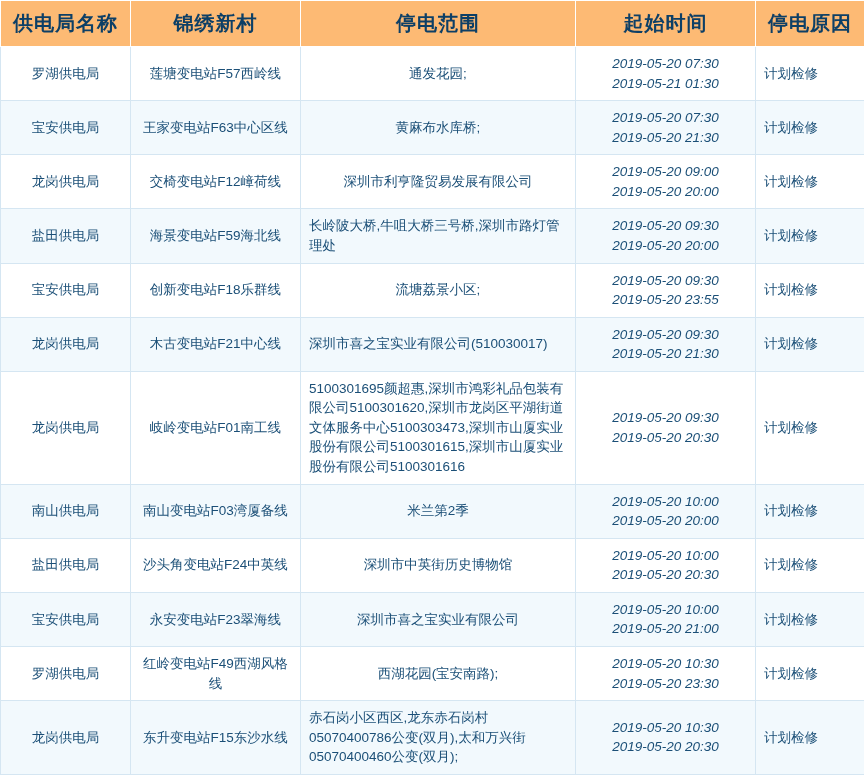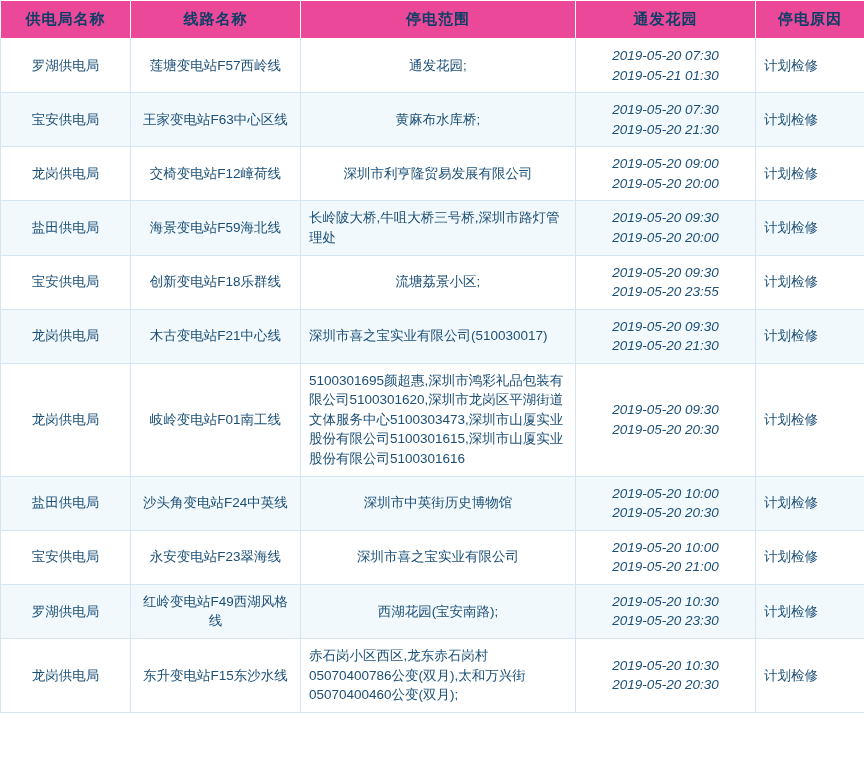--- a/index.html
+++ b/index.html
@@ -17,23 +17,23 @@
     border-collapse: collapse;
     table-layout: fixed;
   }
   .outage-table col.c-bureau { width: 130px; }
   .outage-table col.c-line   { width: 170px; }
   .outage-table col.c-scope  { width: 275px; }
   .outage-table col.c-time   { width: 180px; }
   .outage-table col.c-reason { width: 109px; }
 
   .outage-table th {
-    background: #ec4899;
+    background: #fdba74;
     color: #0d3f66;
-    font-size: 15px;
+    font-size: 20px;
     font-weight: bold;
     text-align: center;
     padding: 9px 4px;
     border: 1px solid #ffffff;
     letter-spacing: 1px;
   }
   .outage-table td {
     border: 1px solid #d5e6f2;
     font-size: 13.5px;
     padding: 7px 8px;
@@ -78,23 +78,23 @@
   <colgroup>
     <col class="c-bureau">
     <col class="c-line">
     <col class="c-scope">
     <col class="c-time">
     <col class="c-reason">
   </colgroup>
   <thead>
     <tr>
       <th>供电局名称</th>
-      <th>线路名称</th>
+      <th>锦绣新村</th>
       <th>停电范围</th>
-      <th>通发花园</th>
+      <th>起始时间</th>
       <th>停电原因</th>
     </tr>
   </thead>
   <tbody id="table-body">
       <tr>
         <td class="bureau">罗湖供电局</td>
         <td class="line">莲塘变电站F57西岭线</td>
         <td class="scope">通发花园;</td>
         <td class="time">2019-05-20 07:30
 2019-05-21 01:30</td>
@@ -142,20 +142,28 @@
       </tr>
       <tr>
         <td class="bureau">龙岗供电局</td>
         <td class="line">岐岭变电站F01南工线</td>
         <td class="scope long">5100301695颜超惠,深圳市鸿彩礼品包装有限公司5100301620,深圳市龙岗区平湖街道文体服务中心5100303473,深圳市山厦实业股份有限公司5100301615,深圳市山厦实业股份有限公司5100301616</td>
         <td class="time">2019-05-20 09:30
 2019-05-20 20:30</td>
         <td class="reason">计划检修</td>
       </tr>
       <tr>
+        <td class="bureau">南山供电局</td>
+        <td class="line">南山变电站F03湾厦备线</td>
+        <td class="scope">米兰第2季</td>
+        <td class="time">2019-05-20 10:00
+2019-05-20 20:00</td>
+        <td class="reason">计划检修</td>
+      </tr>
+      <tr>
         <td class="bureau">盐田供电局</td>
         <td class="line">沙头角变电站F24中英线</td>
         <td class="scope">深圳市中英街历史博物馆</td>
         <td class="time">2019-05-20 10:00
 2019-05-20 20:30</td>
         <td class="reason">计划检修</td>
       </tr>
       <tr>
         <td class="bureau">宝安供电局</td>
         <td class="line">永安变电站F23翠海线</td>

